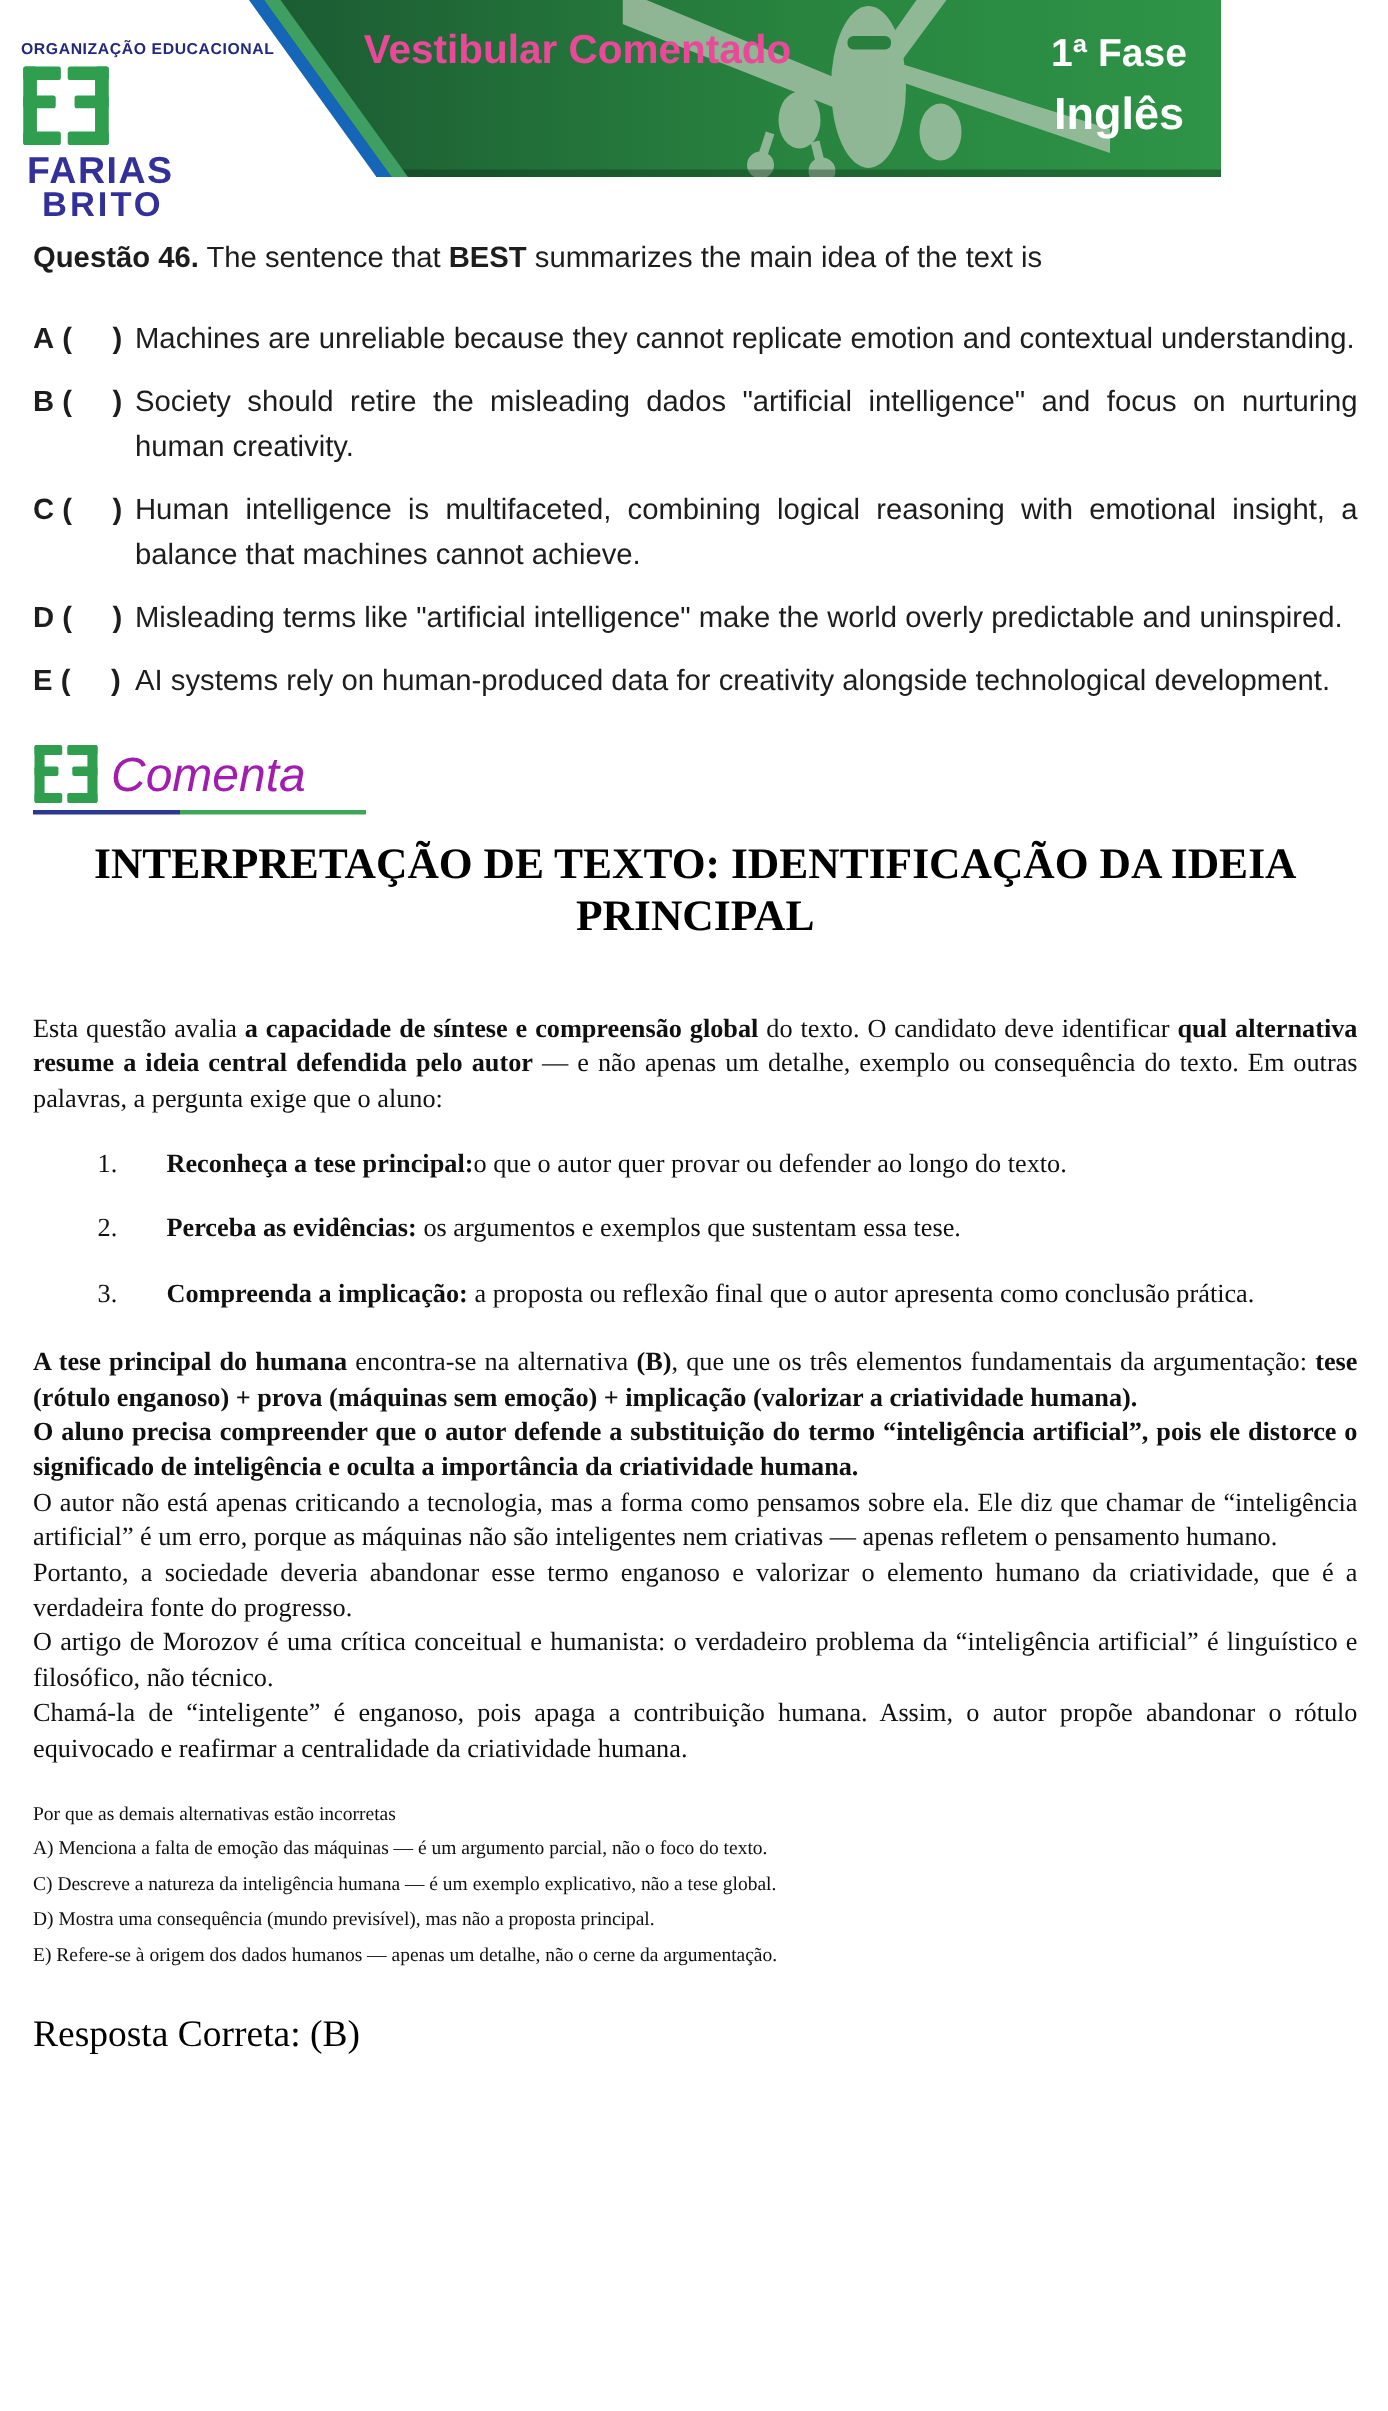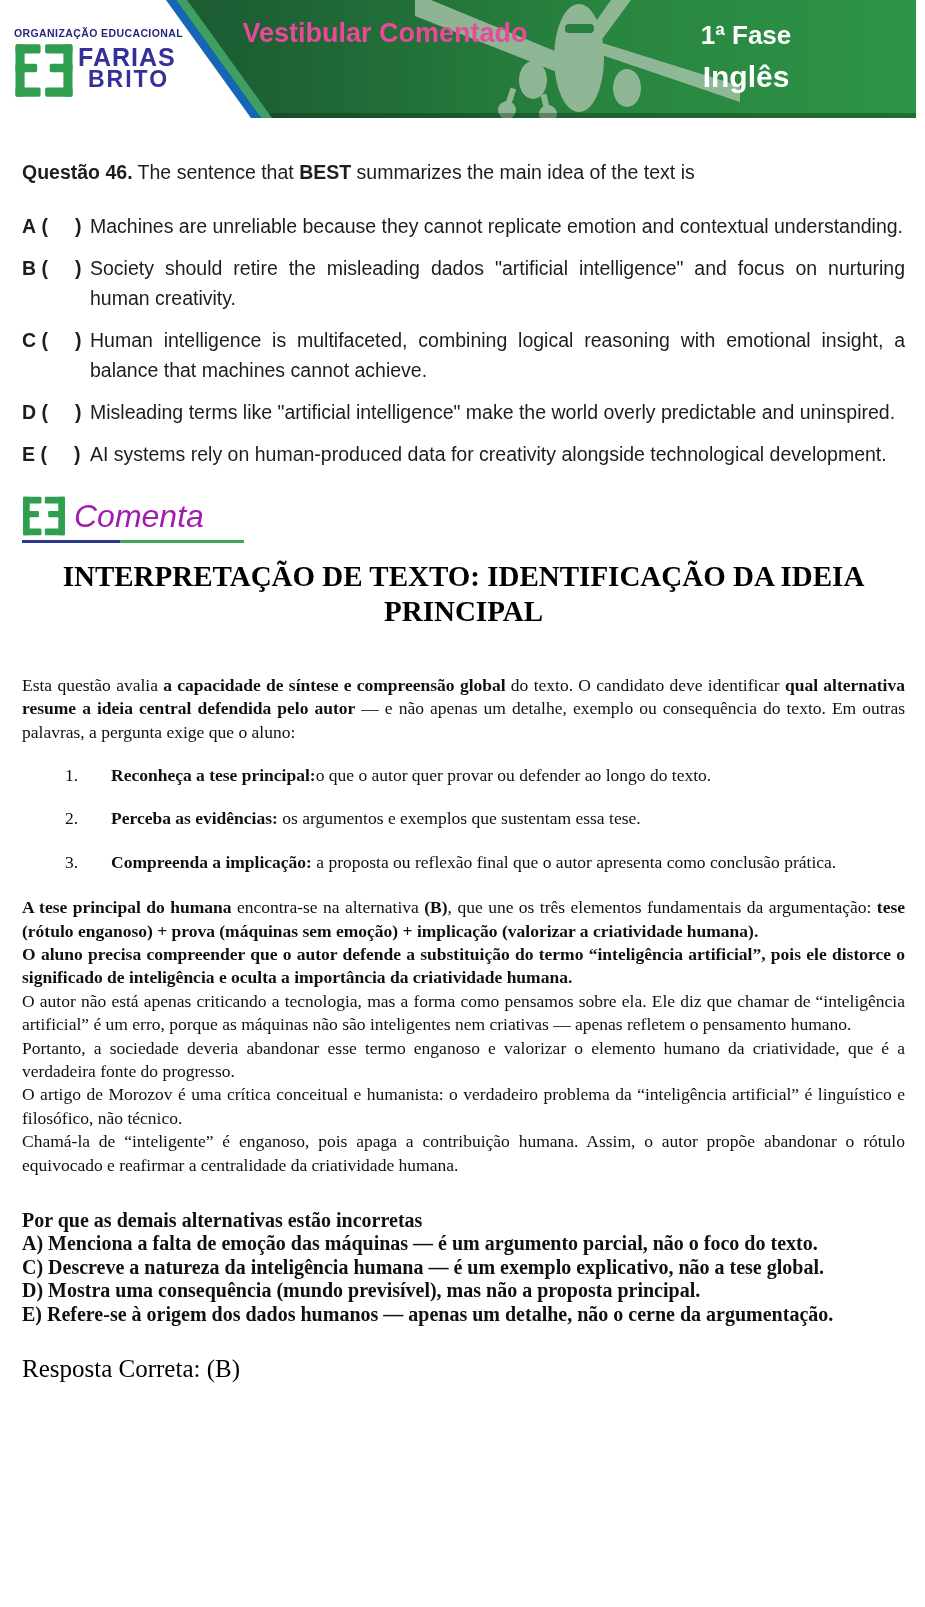--- a/index.html
+++ b/index.html
@@ -1,32 +1,32 @@
 <!DOCTYPE html>
 <html><head>
 <meta charset="utf-8">
 <style>
   html,body{margin:0;padding:0;background:#ffffff;}
   .page{position:relative;width:925px;height:1607px;background:#ffffff;overflow:hidden;
         font-family:"Liberation Sans",sans-serif;color:#1b1b1b;}
 
   
-  .header{position:relative;width:916px;height:118px;}
+  .header{position:relative;width:814px;height:118px;}
   .banner{position:absolute;inset:0;background:linear-gradient(90deg,#17512c 0%,#1d6034 28%,#28843f 65%,#2e9447 100%);}
   .banner-shadow{position:absolute;left:0;right:0;bottom:0;height:5px;background:rgba(8,40,20,.35);}
   .plane{position:absolute;left:415px;top:0;width:325px;height:118px;opacity:.8;}
   .stripe-teal{position:absolute;inset:0;background:#3f9f63;
      clip-path:polygon(176px 0,187px 0,272px 118px,261px 118px);}
   .stripe-blue{position:absolute;inset:0;background:#1565b8;
      clip-path:polygon(166px 0,176px 0,261px 118px,251px 118px);}
   .white-wedge{position:absolute;inset:0;background:#ffffff;
      clip-path:polygon(0 0,166px 0,251px 118px,0 118px);}
   .logo-block{position:absolute;left:14px;top:27px;}
   .org-label{font-size:10.5px;font-weight:bold;letter-spacing:.4px;color:#23277d;}
-  .logo-row{display:flex;align-items:flex-start;margin-top:3px;}
+  .logo-row{display:flex;align-items:flex-start;margin-top:3px;flex-direction:column;}
   .fb-mark{flex:none;}
   .brand-words{margin-left:4px;line-height:.92;margin-top:4px;}
   .brand-line1{font-size:25px;font-weight:800;letter-spacing:1px;color:#34309a;}
   .brand-line2{font-size:23px;font-weight:800;letter-spacing:2px;color:#34309a;margin-left:10px;}
   .banner-center{position:absolute;left:232px;top:18px;width:306px;text-align:center;color:#ec4899;}
   .banner-center .line1{font-size:27px;font-weight:bold;}
   .banner-center .line2{font-size:33px;font-weight:bold;margin-top:6px;}
   .banner-right{position:absolute;left:660px;top:20px;width:172px;text-align:center;color:#ffffff;}
   .banner-right .line1{font-size:26px;font-weight:bold;}
   .banner-right .line2{font-size:30px;font-weight:bold;margin-top:9px;}
@@ -51,21 +51,21 @@
   .serif{font-family:"Liberation Serif",serif;color:#101010;}
   .analysis-title{margin:16px auto 0;max-width:860px;text-align:center;
      font-family:"Liberation Serif",serif;font-weight:bold;font-size:29px;line-height:1.22;color:#000;}
   .body-par{font-size:17.5px;line-height:23.4px;text-align:justify;margin:0;}
   .intro{margin-top:44px;}
   .num-list{margin-top:2px;}
   .list-item{display:flex;margin-top:20px;padding-left:43px;font-size:17.5px;line-height:23.4px;}
   .list-item .num{flex:none;width:46px;}
   .list-item .li-text{flex:1;}
   .thesis{margin-top:22px;}
-  .why{margin-top:32px;font-size:20px;line-height:23.4px;font-weight:bold;}
+  .why{margin-top:20px;font-size:13px;line-height:23.4px;}
   .why-line{white-space:normal;}
   .answer{margin-top:29px;font-family:"Liberation Serif",serif;font-weight:normal;font-size:25px;color:#000;}
   b{font-weight:bold;}
 </style>
 </head>
 <body>
 
 <div class="page">
 
   <div class="header">

